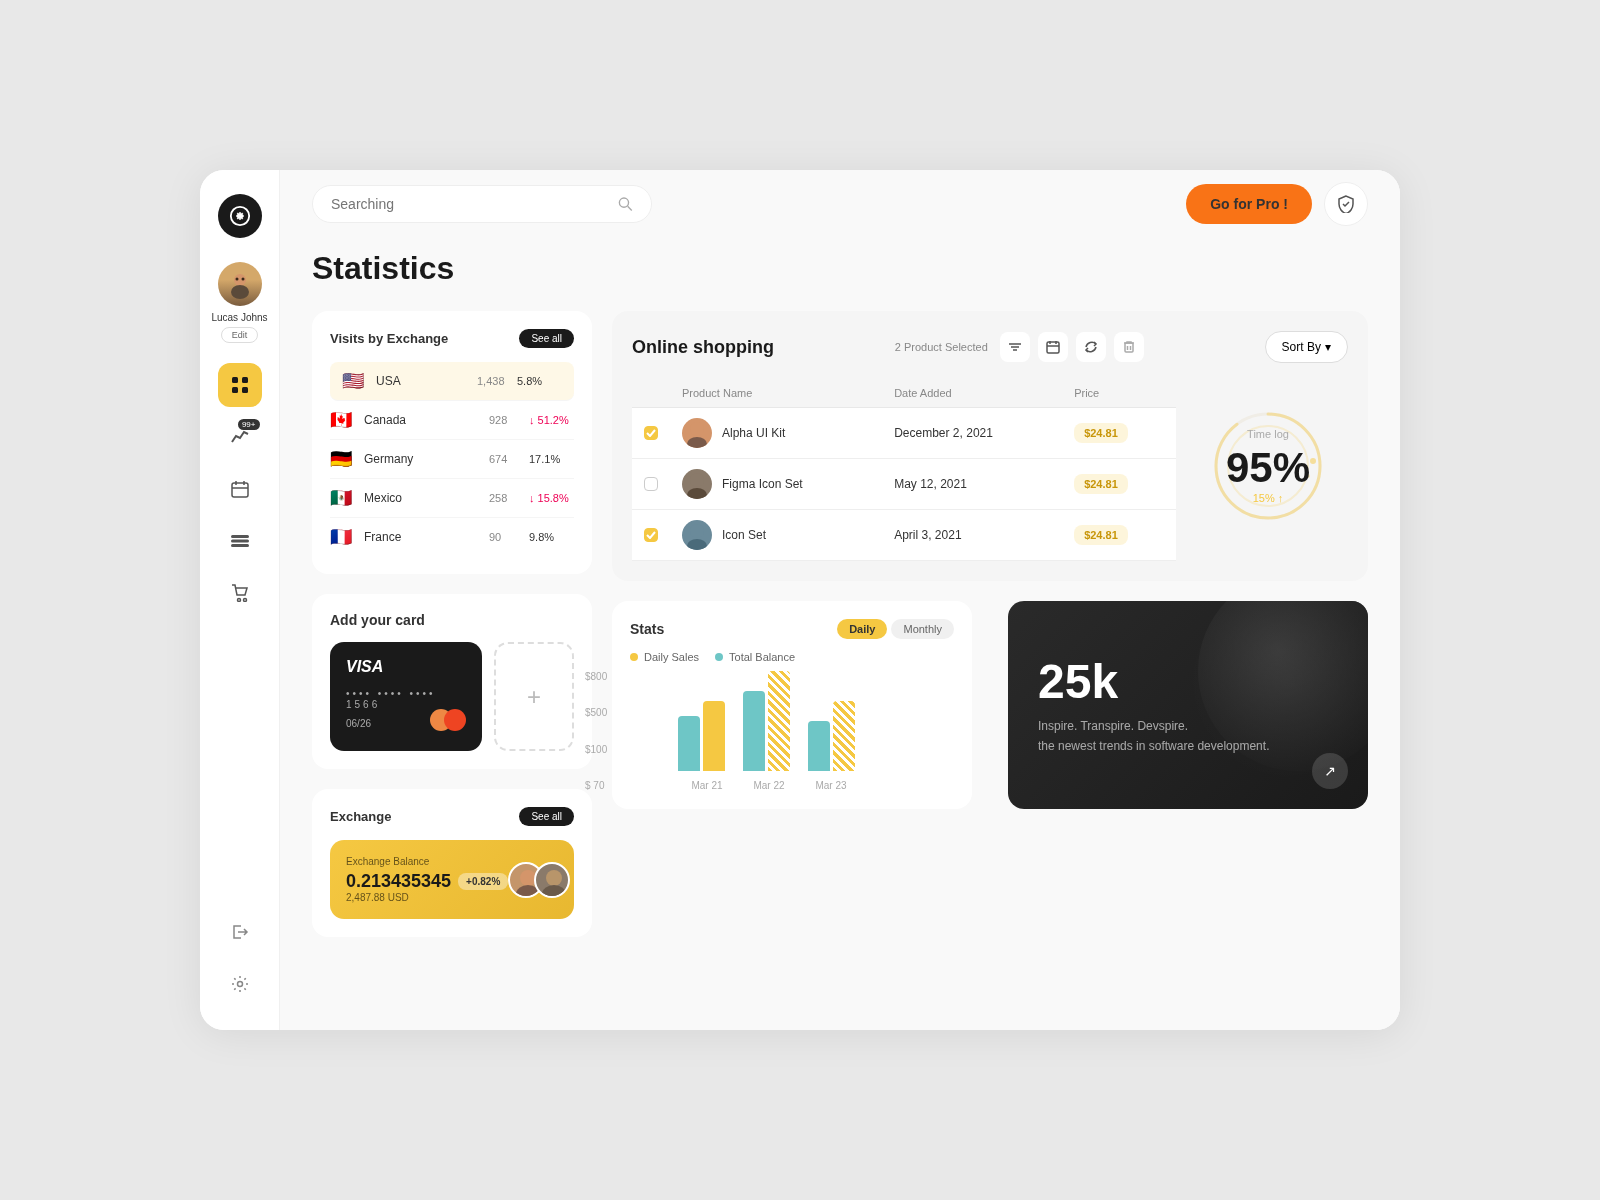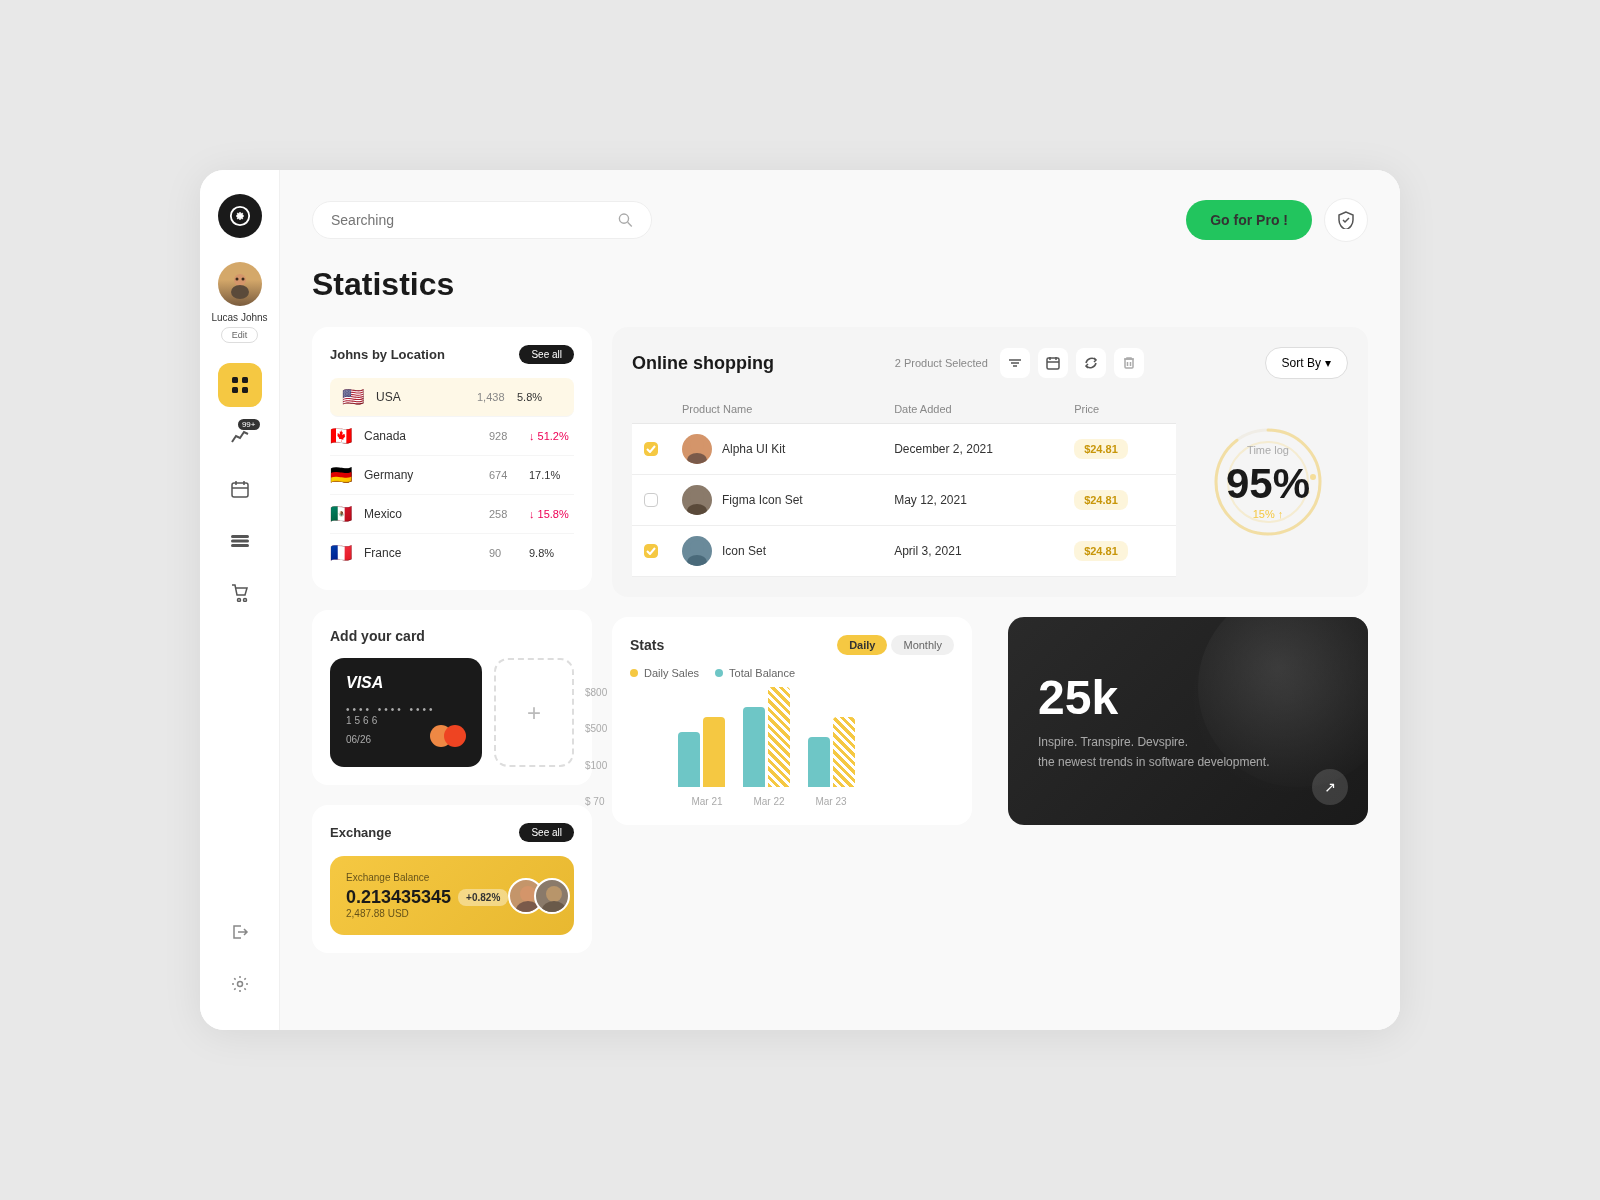--- a/index.html
+++ b/index.html
@@ -95,21 +95,21 @@
     .sidebar-bottom {
       margin-top: auto;
       display: flex;
       flex-direction: column;
       align-items: center;
       gap: 8px;
     }
     
     .main-content {
       flex: 1;
-      padding: 28px 32px;
+      padding: 12px 32px;
       overflow-y: auto;
       background: #f9f9f9;
     }
     
     .header {
       display: flex;
       align-items: center;
       justify-content: space-between;
       margin-bottom: 24px;
     }
@@ -130,21 +130,21 @@
       color: #999;
       width: 100%;
       background: transparent;
     }
     .header-actions {
       display: flex;
       align-items: center;
       gap: 12px;
     }
     .go-pro-btn {
-      background: #22c55e;
+      background: #f97316;
       border: none;
       border-radius: 30px;
       padding: 12px 24px;
       font-size: 14px;
       font-weight: 600;
       cursor: pointer;
       color: #333;
     }
     .security-btn {
       width: 44px; height: 44px;
@@ -731,21 +731,21 @@
     </div>
 
     <h1 class="page-title">Statistics</h1>
 
     <div class="content-grid">
 
       <div class="left-column">
 
         <div class="card">
           <div class="card-header">
-            <span class="card-title">Johns by Location</span>
+            <span class="card-title">Visits by Exchange</span>
             <button class="see-all-btn">See all</button>
           </div>
           <div id="visits-list">
 
           <div class="location-item location-bar-row">
       <span class="flag">🇺🇸</span>
       <span class="location-name">USA</span>
       <span class="location-count">1,438</span>
       <span class="location-pct ">5.8%</span>
     </div>

